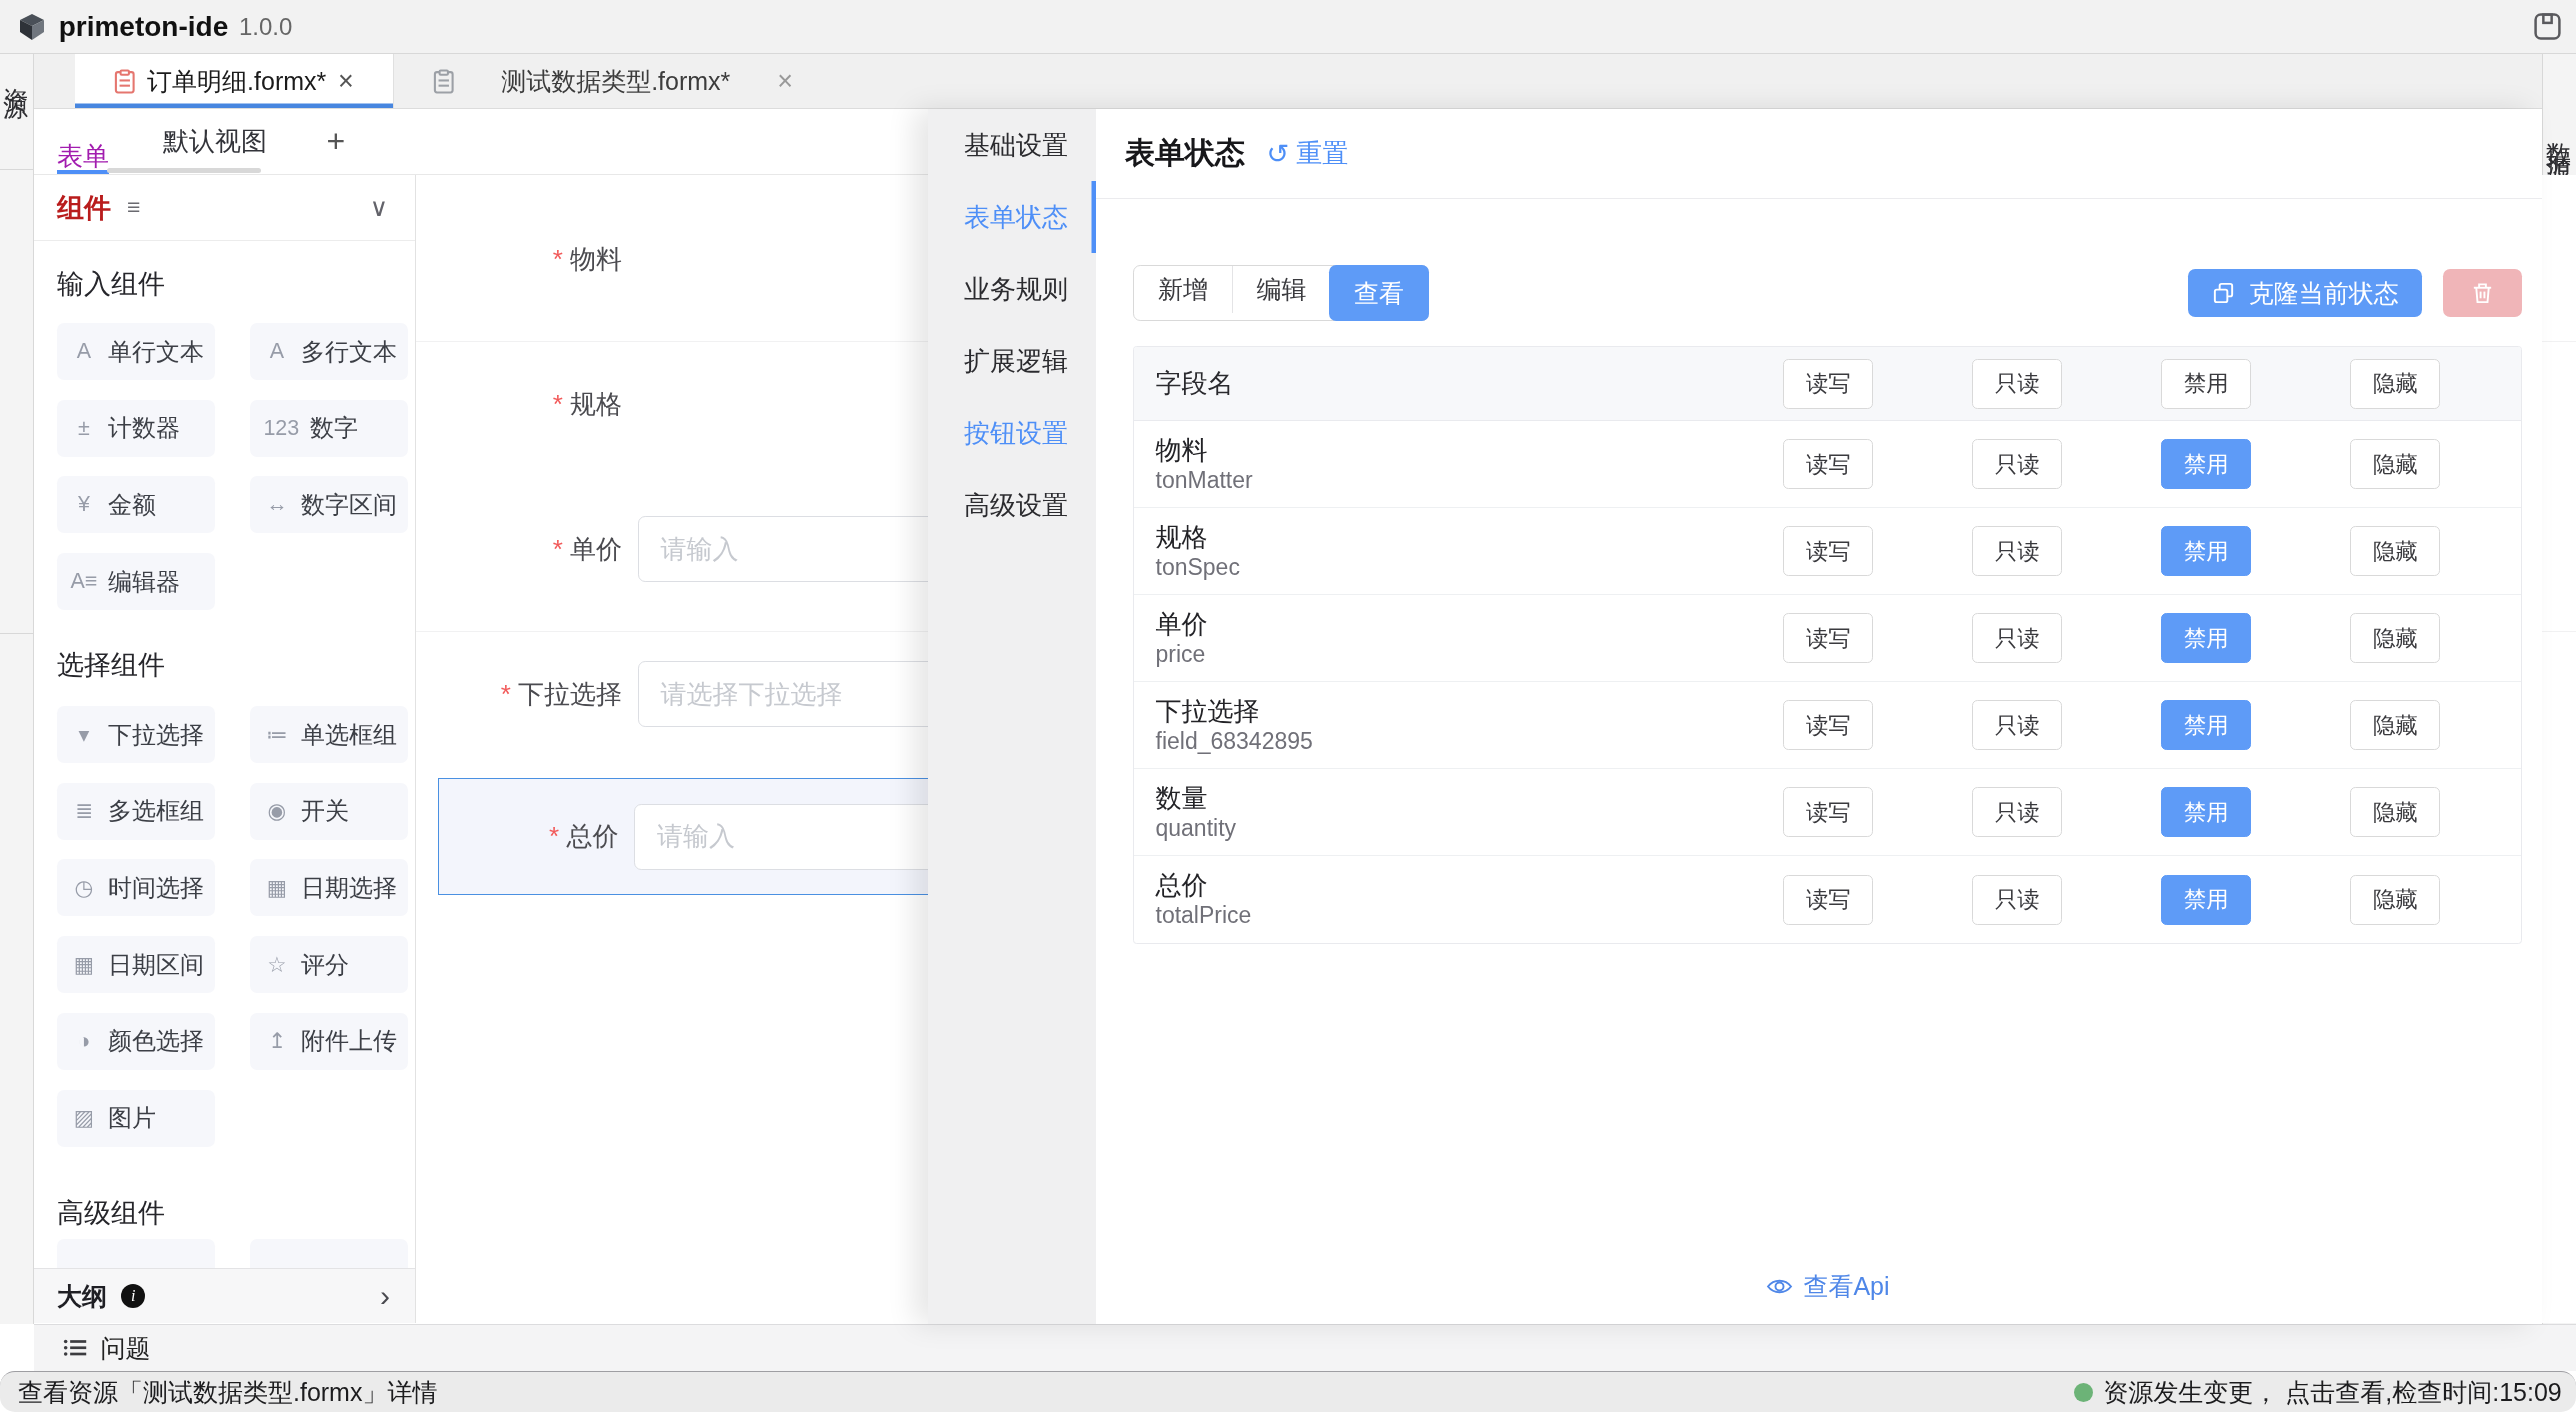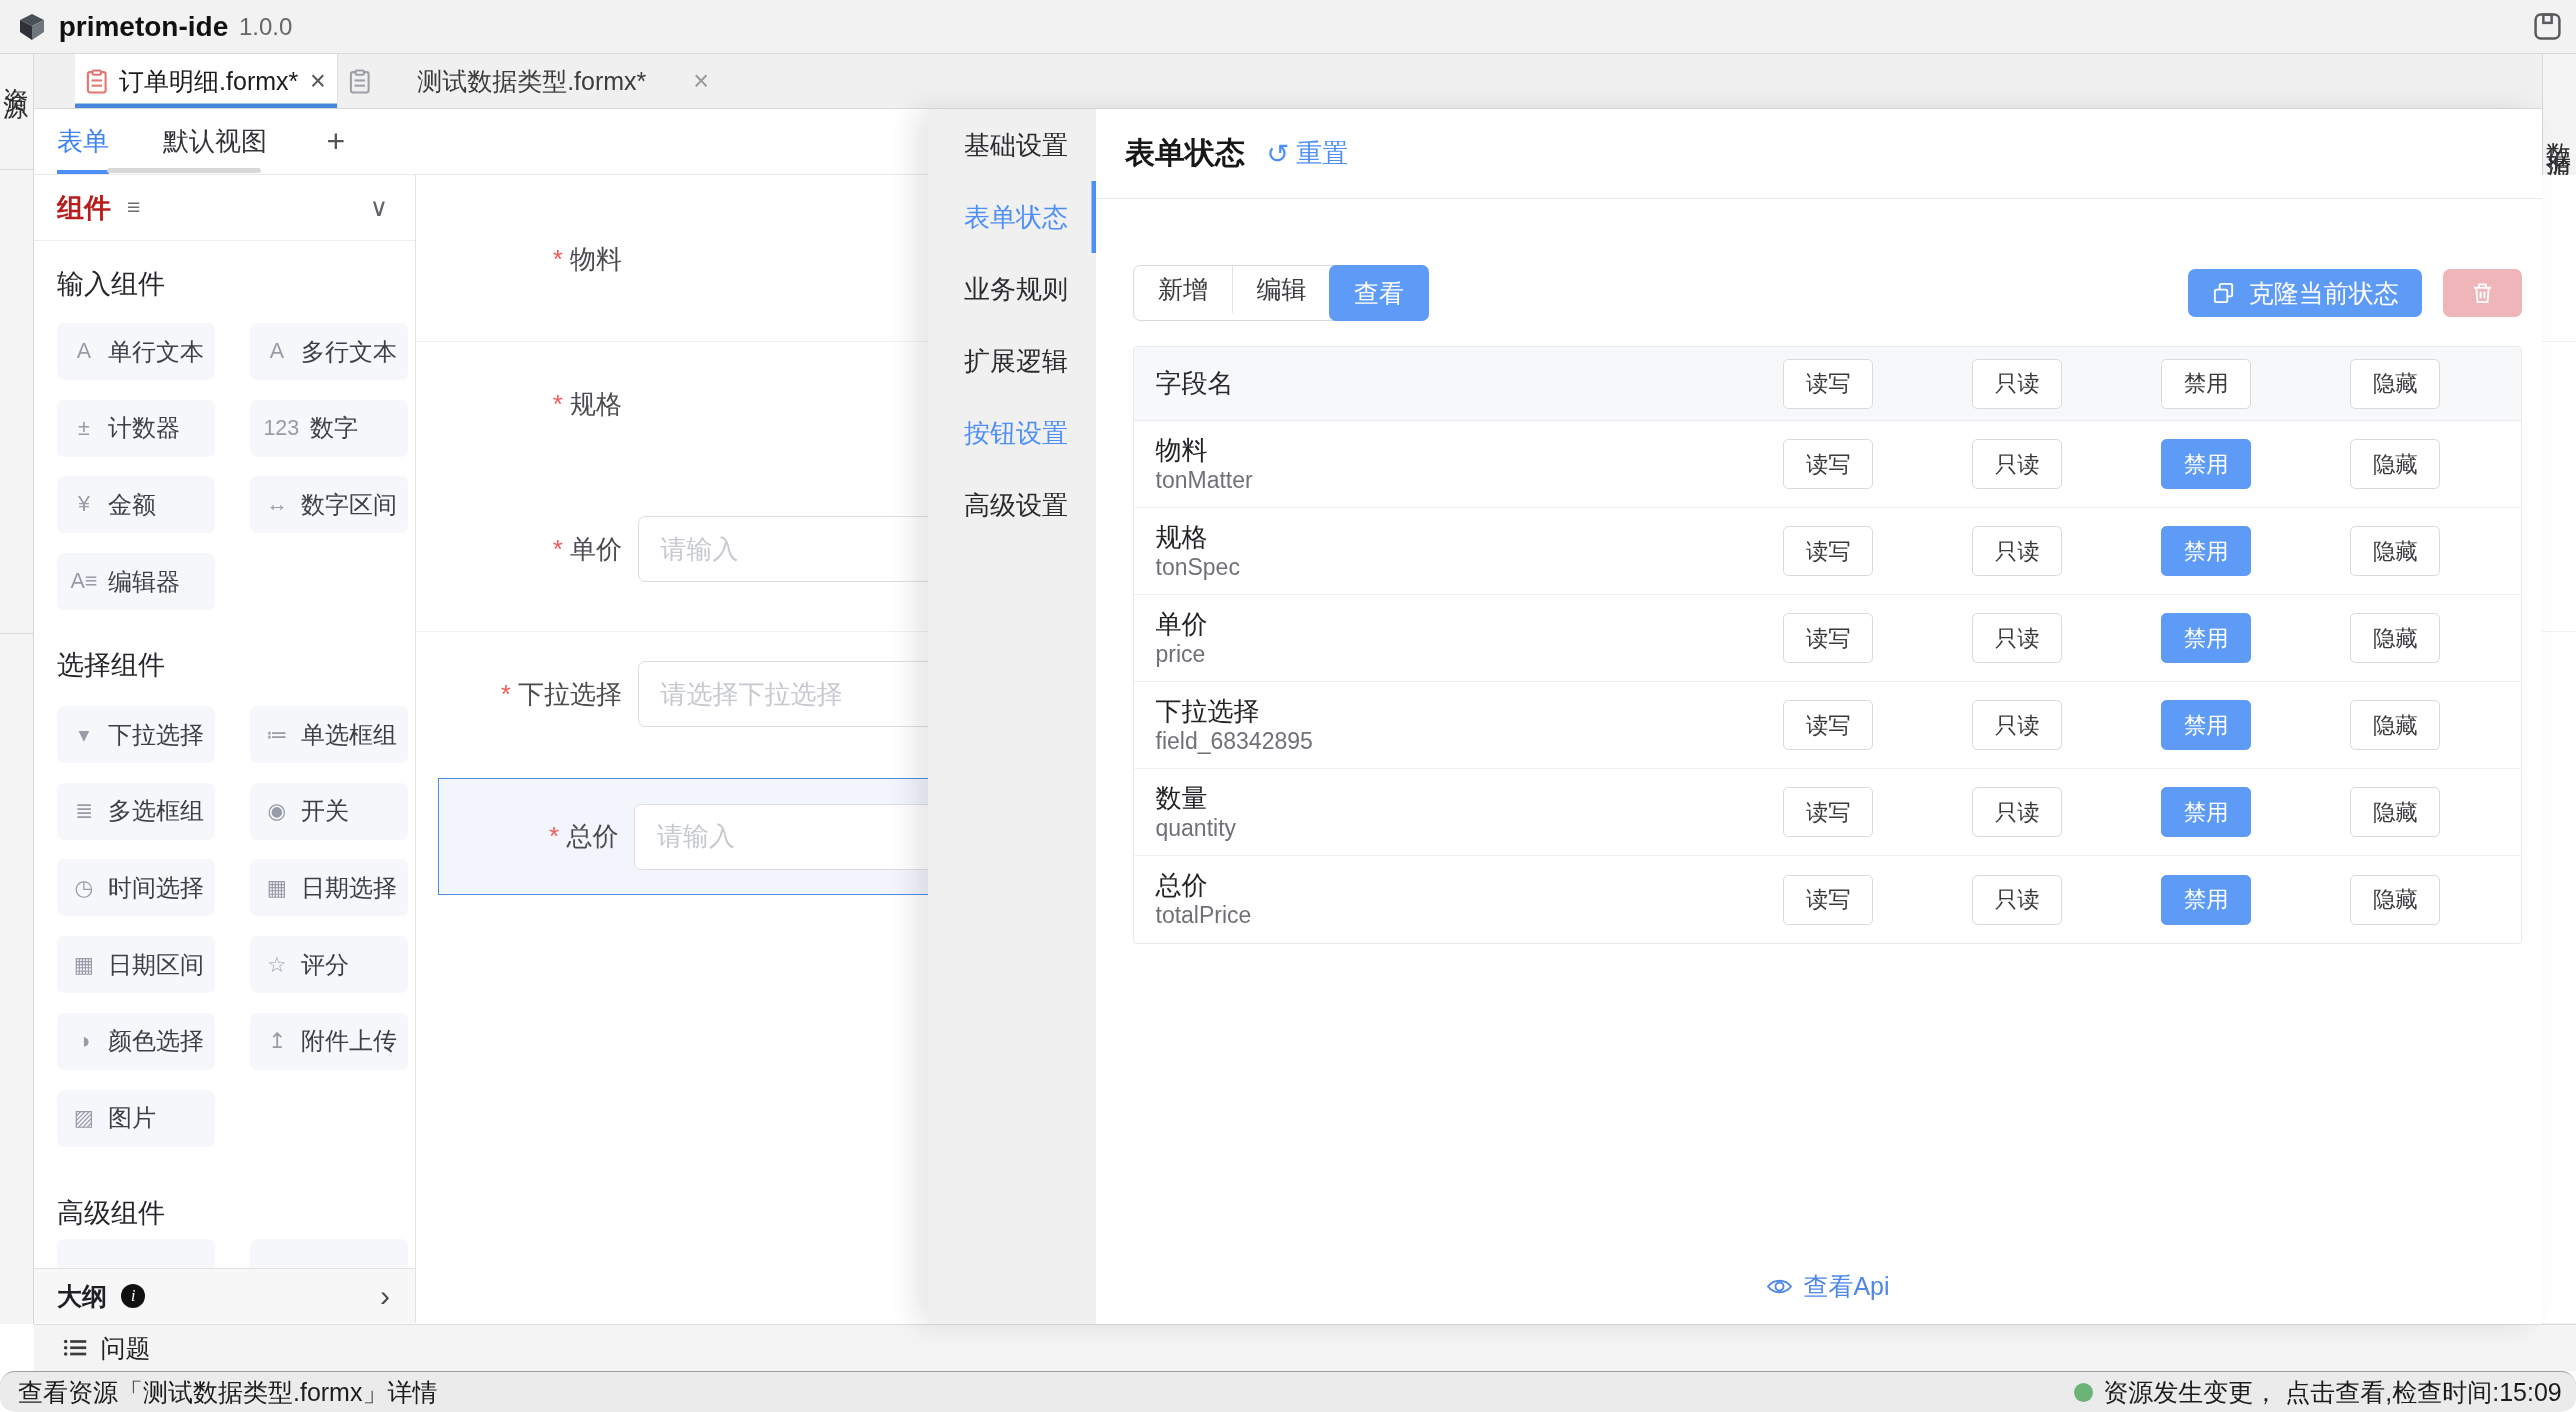--- a/index.html
+++ b/index.html
@@ -21,32 +21,32 @@
   .rail-text { writing-mode:vertical-rl; text-orientation:upright; font-size:25px; color:#2e2e32;
     letter-spacing:7.2px; margin:14.3px auto 0 auto; display:block; text-align:center; width:100%; }
   .rail-div { position:absolute; left:0; right:0; height:0.9px; background:#d8d8d8; }
   .rail-right .sec { border-bottom:0.9px solid #d8d8d8; display:flex; justify-content:center; }
   .rail-right .sec1 { height:141px; }
   .rail-right .sec2 { height:165px; }
 
   
   .tabbar { position:absolute; left:34px; top:54px; width:2508px; height:55px; background:#f0f0f0;
     border-bottom:0.9px solid #dcdcdc; display:flex; align-items:stretch; padding-left:41px; }
-  .ftab { display:flex; align-items:center; gap:11.6px; padding:0 11px; font-size:25px; color:#3c3c3c; cursor:default; }
+  .ftab { display:flex; align-items:center; gap:11.6px; padding:0 39px; font-size:25px; color:#3c3c3c; cursor:default; }
   .ftab.active { background:#fff; box-shadow:inset 0 -4.5px 0 #4786df; color:#1b1b1b; }
   .ftab + .ftab { border-left:0.9px solid #e0e0e0;gap:47px; }
   .tab-close { font-size:27px; color:#555; line-height:1; }
   .ftab:not(.active) .tab-close { color:#999; }
   .doc-icon { display:inline-block; }
 
   
   .viewtabs { position:absolute; left:34px; top:109px; width:2508px; height:66px; background:#fff;
     border-bottom:0.9px solid #e8e8e8; display:flex; align-items:center; padding-left:23px; }
   .vtab { font-size:26px; color:#33343a; margin-right:54px; position:relative; height:100%; display:flex; align-items:center; }
-  .vtab.active { color:#3b82f6; }
+  .vtab.active { color:#a21caf;align-items:flex-end; }
   .vtab.active .vbar { position:absolute; left:0; bottom:0; width:100%; height:4.5px; background:#4e8ff7; }
   .vtab-add { font-size:32px; color:#555; margin-left:5.4px; }
   .hscroll-thumb { position:absolute; left:73px; bottom:0.9px; width:154px; height:5.4px; background:#d8d8d8; border-radius:2.7px; }
 
   
   .left-panel { position:absolute; left:34px; top:175px; width:382px; height:1148px; background:#fff;
     border-right:0.9px solid #e2e2e2; }
   .panel-header { height:66px; border-bottom:0.9px solid #ececec; display:flex; align-items:center; padding:0 27px 0 23px; }
   .panel-title { font-size:27px; font-weight:700; color:#b91c1c; }
   .panel-ham { font-size:23px; color:#6a6a70; margin-left:16px; }

